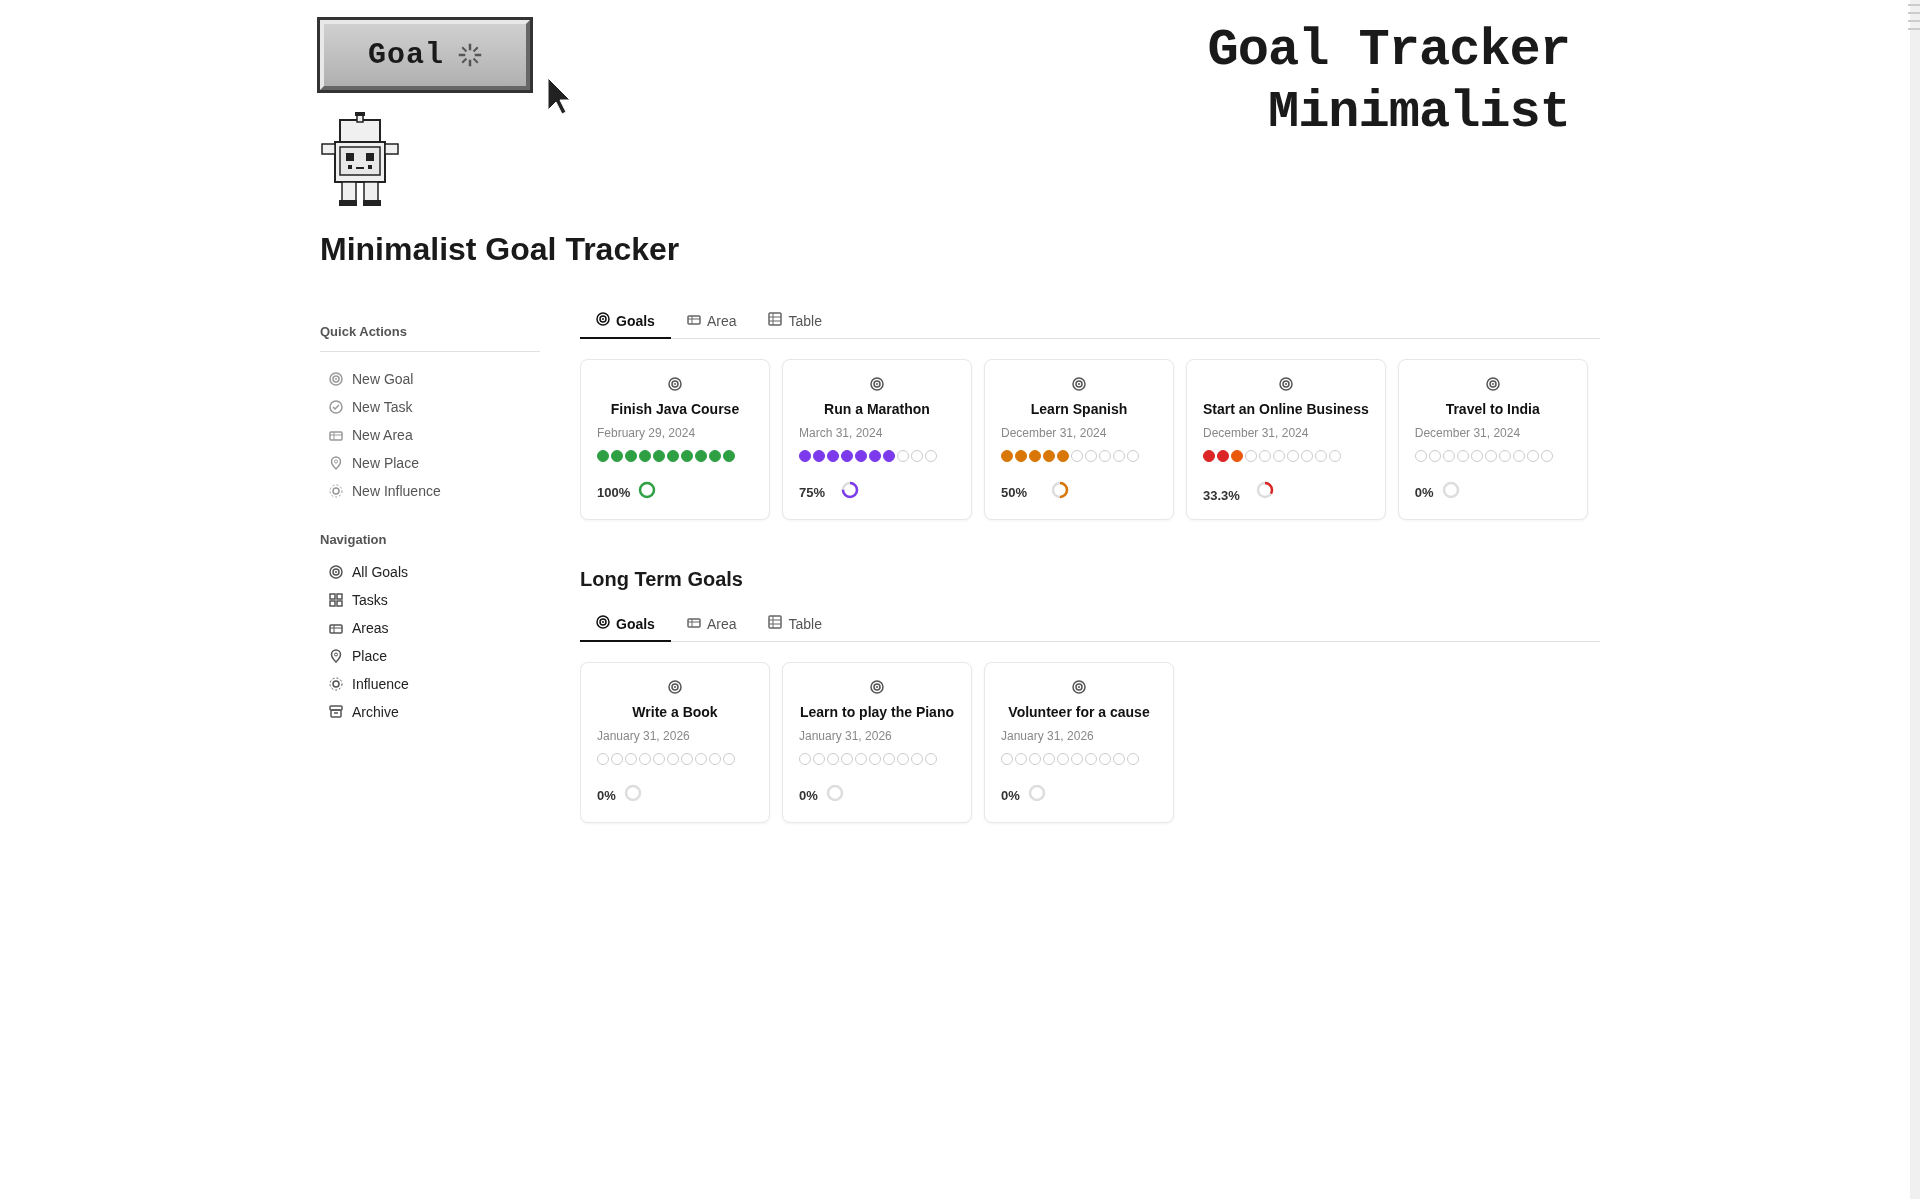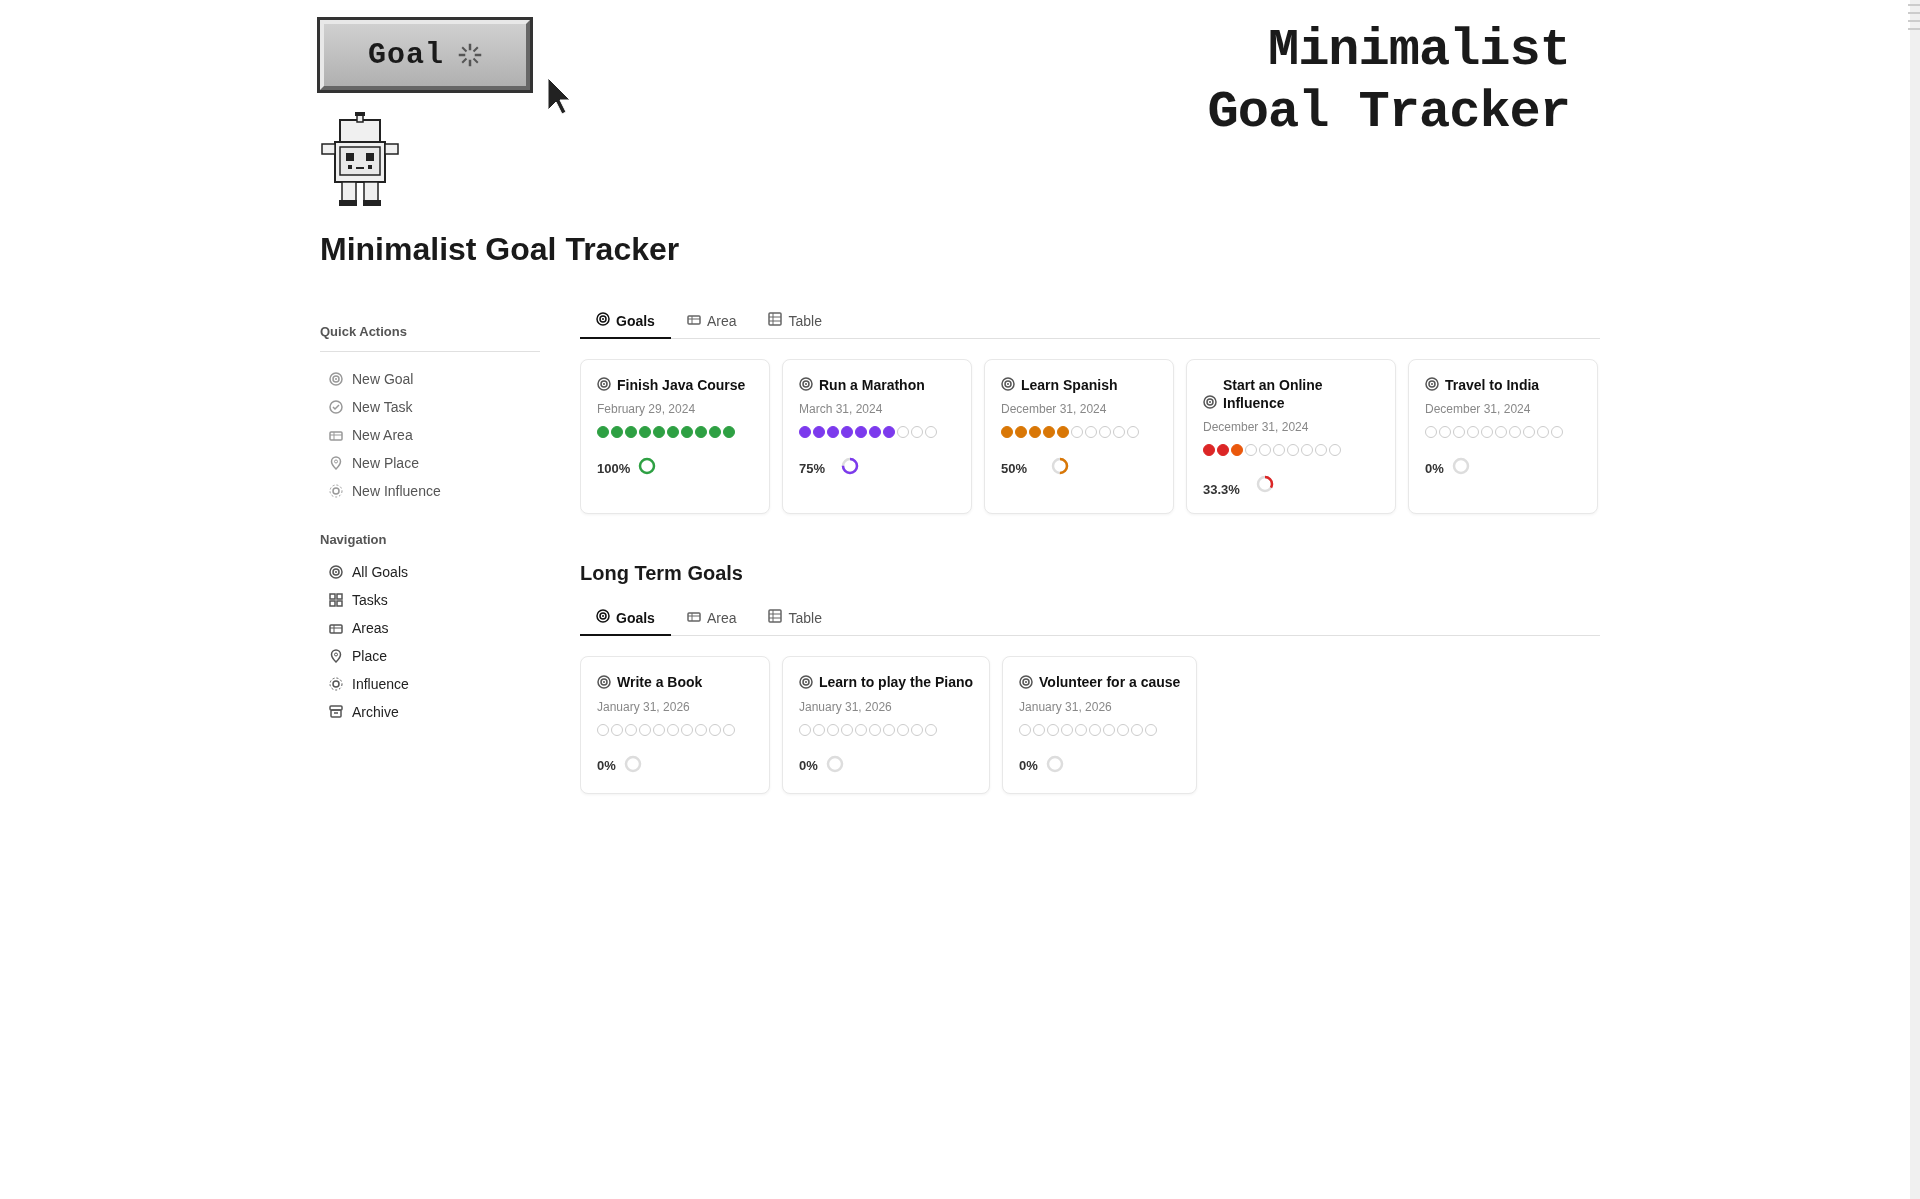--- a/index.html
+++ b/index.html
@@ -171,23 +171,24 @@
       border-radius: 8px;
       padding: 16px;
       min-width: 190px;
       max-width: 210px;
       flex-shrink: 0;
       box-shadow: 0 1px 3px rgba(0,0,0,0.05);
     }
 
     .card-header {
       display: flex;
-      align-items: flex-end;
+      align-items: center;
       gap: 6px;
       margin-bottom: 8px;
+      flex-direction: column;
     }
     .card-goal-icon {
       color: #555;
       font-size: 14px;
       margin-top: 1px;
       flex-shrink: 0;
     }
     .card-title {
       font-size: 14px;
       font-weight: 600;
@@ -320,22 +321,22 @@
 
     <div style="
       font-family: 'Courier New', monospace;
       font-size: 52px;
       font-weight: 900;
       line-height: 1.2;
       text-align: right;
       letter-spacing: -1px;
       padding-right: 30px;
     ">
+      <div>Goal Tracker</div>
       <div>Minimalist</div>
-      <div>Goal Tracker</div>
     </div>
   </div>
 
   <h1 class="page-title">Minimalist Goal Tracker</h1>
 
   <div class="two-col">
 
     <div class="sidebar">
 
       <div class="sidebar-section-title">Quick Actions</div>
@@ -589,21 +590,21 @@
       </div>
             <div class="card">
         <div class="card-header">
           <span class="card-goal-icon">
             <svg width="14" height="14" viewBox="0 0 14 14">
                     <circle cx="7" cy="7" r="6" fill="none" stroke="#555" stroke-width="1.5"></circle>
                     <circle cx="7" cy="7" r="3" fill="none" stroke="#555" stroke-width="1.5"></circle>
                     <circle cx="7" cy="7" r="1" fill="#555"></circle>
                   </svg>
           </span>
-          <div class="card-title">Start an Online Influence</div>
+          <div class="card-title">Start an Online Business</div>
         </div>
         <div class="card-date">December 31, 2024</div>
         <div class="progress-dots" style="display:flex;flex-wrap:wrap;gap:2px;margin-bottom:6px;">
           <div class="dot" style="background:#dc2626;border-color:#dc2626;width:12px;height:12px;border-radius:50%;"></div>
                 <div class="dot" style="background:#dc2626;border-color:#dc2626;width:12px;height:12px;border-radius:50%;"></div>
                 <div class="dot" style="background:#ea580c;border-color:#ea580c;width:12px;height:12px;border-radius:50%;"></div>
                 <div class="dot empty" style="background:transparent;border-color:#ccc;border:1.5px solid #ccc;width:12px;height:12px;border-radius:50%;"></div>
                 <div class="dot empty" style="background:transparent;border-color:#ccc;border:1.5px solid #ccc;width:12px;height:12px;border-radius:50%;"></div>
                 <div class="dot empty" style="background:transparent;border-color:#ccc;border:1.5px solid #ccc;width:12px;height:12px;border-radius:50%;"></div>
                 <div class="dot empty" style="background:transparent;border-color:#ccc;border:1.5px solid #ccc;width:12px;height:12px;border-radius:50%;"></div>

